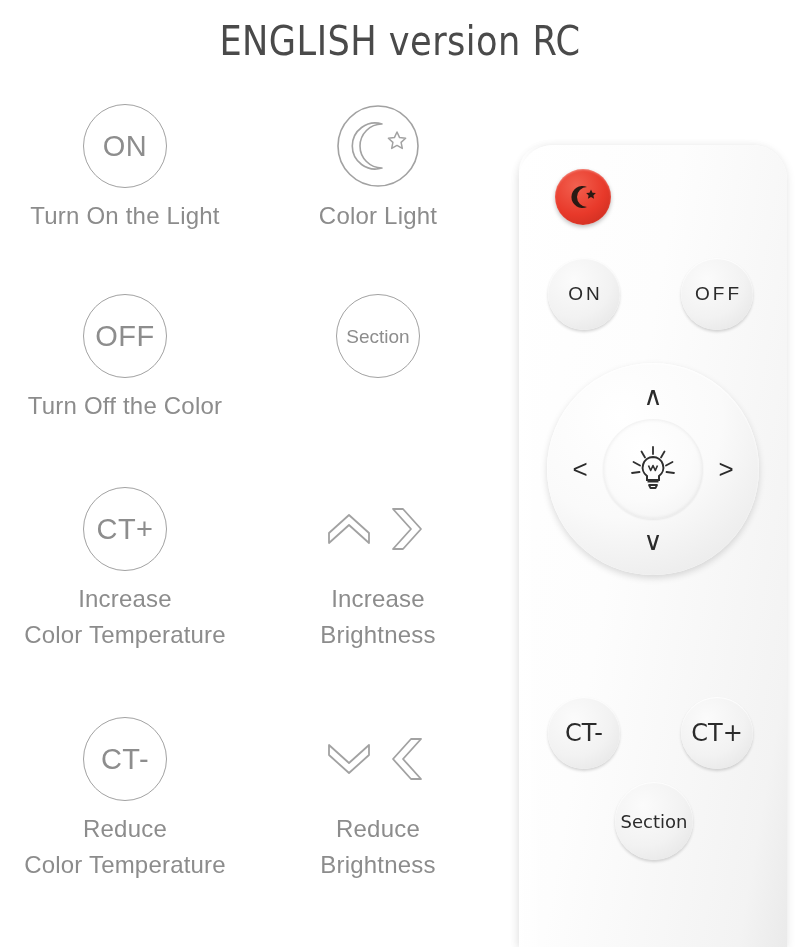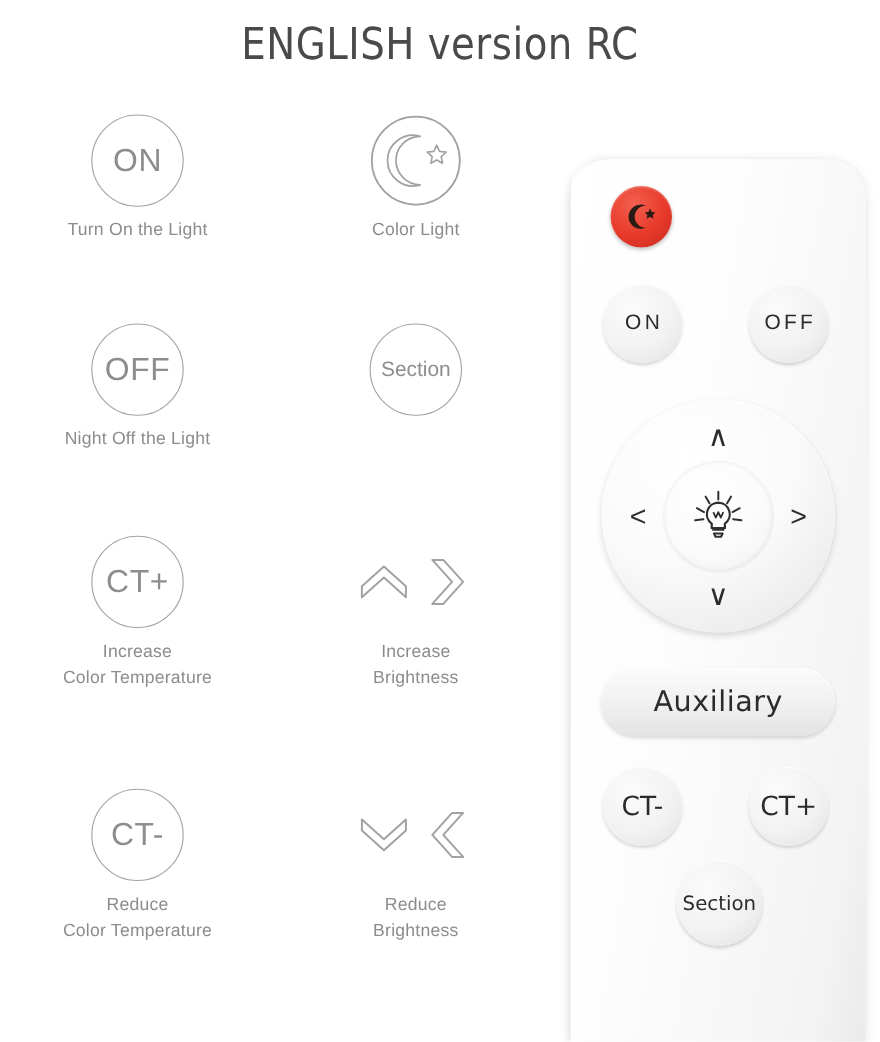--- a/index.html
+++ b/index.html
@@ -72,21 +72,21 @@
     color: #8d8d8d;
     font-weight: 400;
     letter-spacing: 0.5px;
     line-height: 1;
   }
   .circ-icon .ctext.small {
     font-size: 19px;
     letter-spacing: 0;
   }
   .legend-label {
-    font-size: 16px;
+    font-size: 24px;
     color: #8c8c8c;
     line-height: 1.5;
     margin-top: 6px;
     letter-spacing: 0.2px;
     font-weight: 400;
   }
   .legend-label .l2 { display: block; }
 
   .chev-pair {
     display: flex;
@@ -230,21 +230,21 @@
     </div>
   </div>
 
   <div class="legend-item legend-col-1 legend-row-2">
     <div class="icon-wrap">
       <div class="circ-icon">
         <span class="ctext">OFF</span>
       </div>
     </div>
     <div class="legend-label">
-      <span>Night Off the Light</span>
+      <span>Turn Off the Color</span>
     </div>
   </div>
 
   <div class="legend-item legend-col-2 legend-row-2">
     <div class="icon-wrap">
       <div class="circ-icon">
         <span class="ctext small">Section</span>
       </div>
     </div>
   </div>
@@ -343,23 +343,20 @@
           <path d="M49 32 L41.5 31"></path>
         </g>
         <path d="M28 16 a10.5 10.5 0 0 0 -6 19 l0 4 l12 0 l0 -4 a10.5 10.5 0 0 0 -6 -19 Z" fill="none" stroke="#2f2f2f" stroke-width="2"></path>
         <path d="M23.5 24.5 l2.2 5 l2.3 -5 l2.3 5 l2.2 -5" fill="none" stroke="#2f2f2f" stroke-width="1.6" stroke-linejoin="round"></path>
         <path d="M22.5 40.5 l11 0" stroke="#2f2f2f" stroke-width="2"></path>
         <path d="M24 44 l8 0 l-1.5 3 l-5 0 Z" fill="none" stroke="#2f2f2f" stroke-width="1.8" stroke-linejoin="round"></path>
       </svg>
     </div>
   </div>
 
-  <div class="btn btn-aux">
-    <span class="lbl">Auxiliary</span>
-  </div>
 
   <div class="btn btn-round btn-ctm">
     <span class="lbl">CT-</span>
   </div>
 
   <div class="btn btn-round btn-ctp">
     <span class="lbl">CT+</span>
   </div>
 
   <div class="btn btn-round btn-section">

